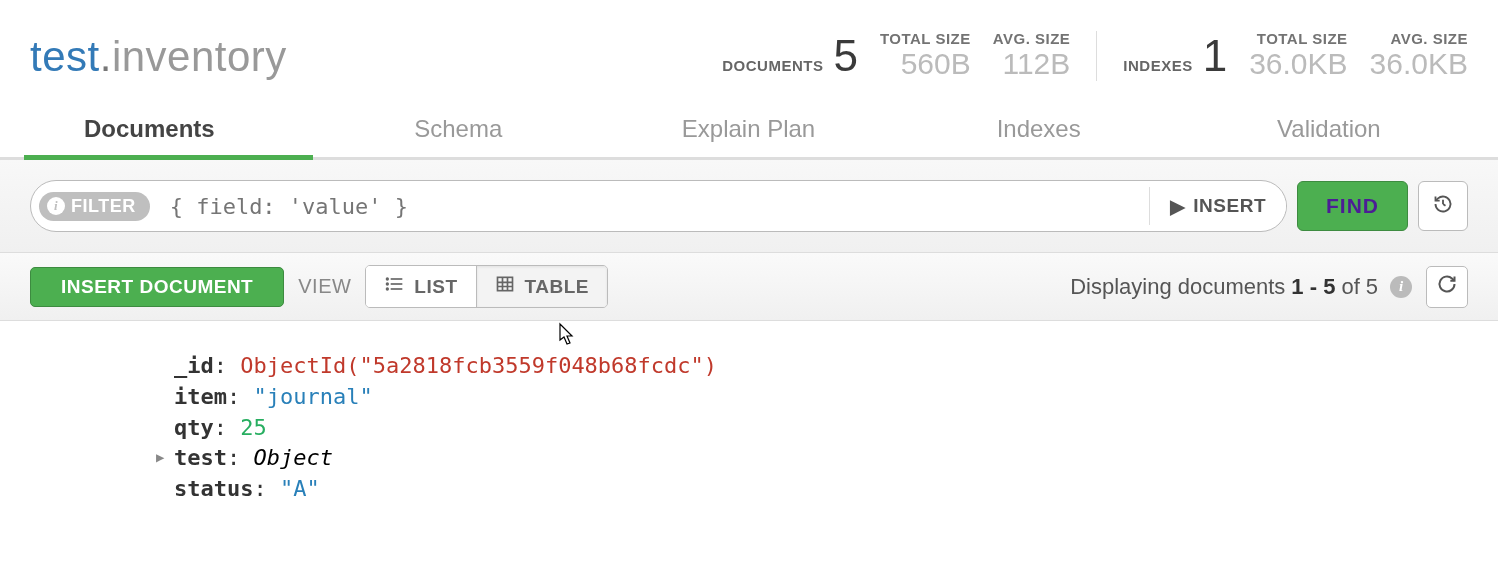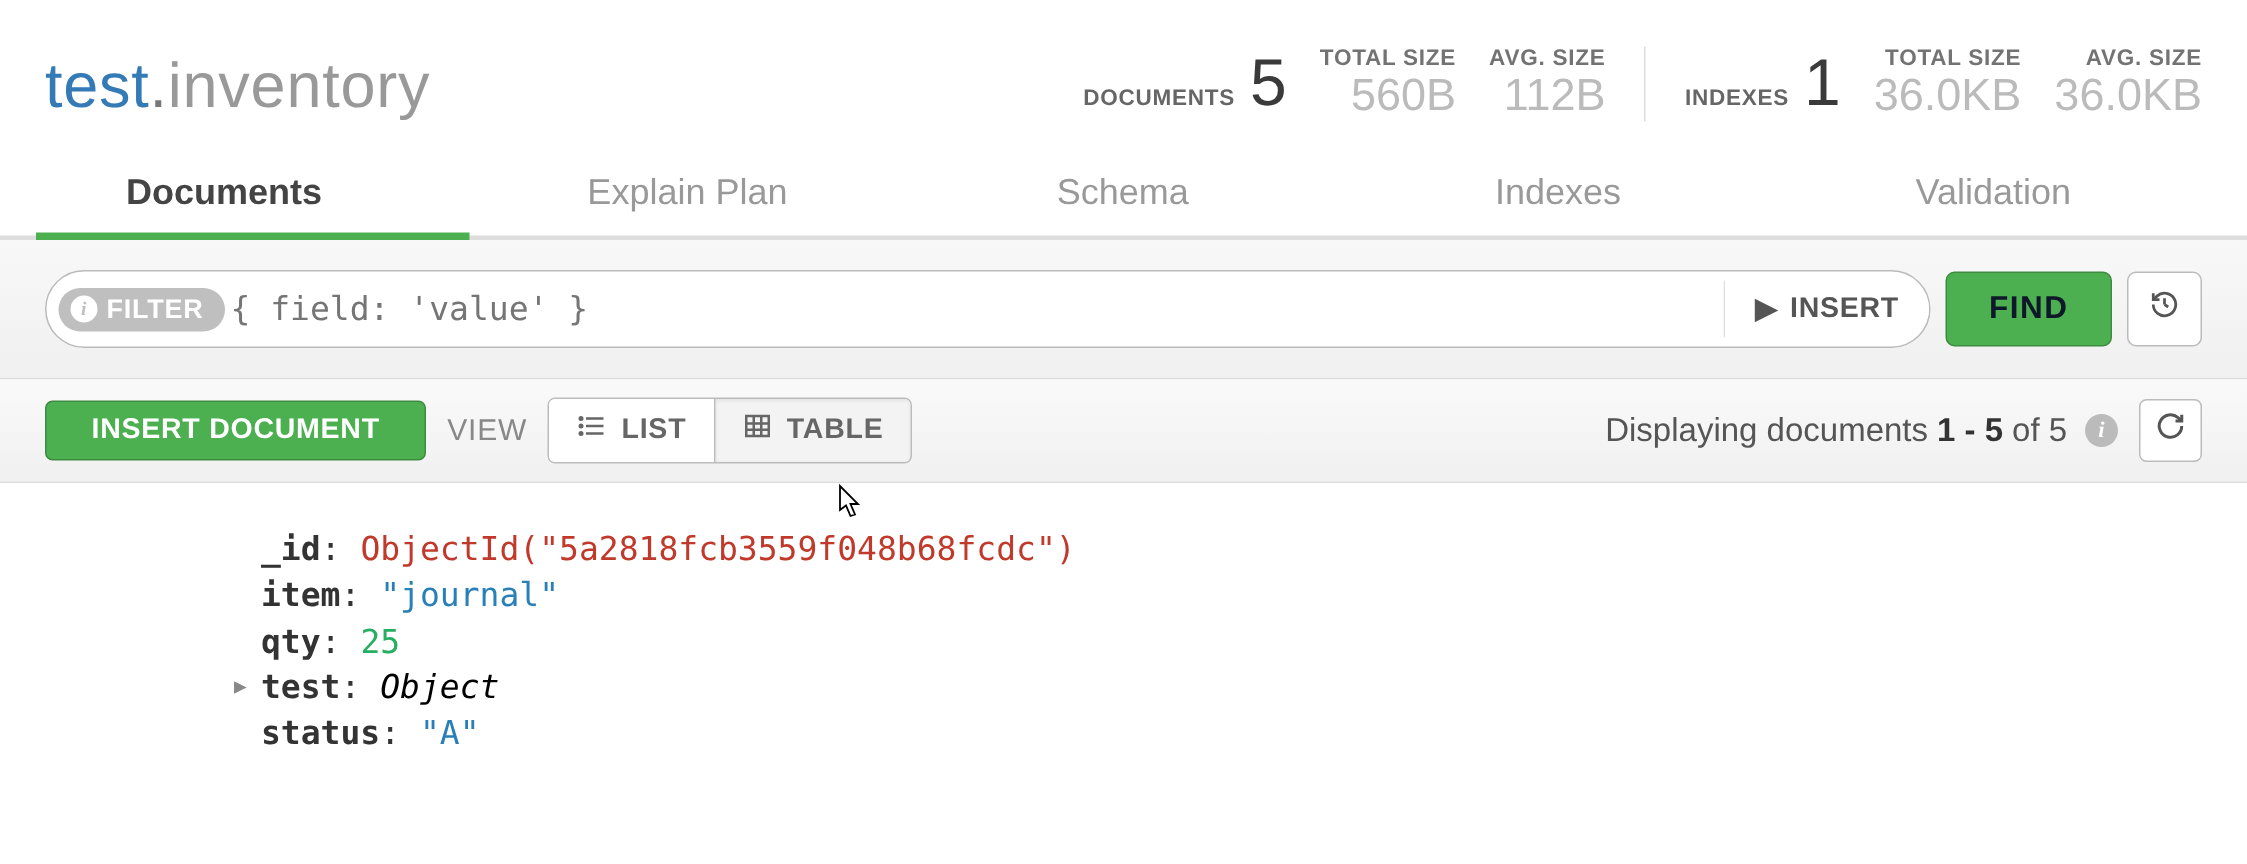--- a/index.html
+++ b/index.html
@@ -127,21 +127,21 @@
   align-items: center; justify-content: center;
   font-family: Georgia, serif;
   font-style: italic;
 }
 .filter-input {
   border: none;
   outline: none;
   font-family: "Menlo", "Consolas", monospace;
   font-size: 22px;
   color: #999;
-  padding-left: 4px;
+  padding-left: 20px;
   flex: 1;
   background: transparent;
 }
 .options-btn {
   background: #fff;
   border: none;
   border-left: 1px solid #ddd;
   padding: 6px 20px;
   font-size: 19px;
   font-weight: 700;
@@ -151,21 +151,21 @@
   display: flex;
   align-items: center;
   gap: 8px;
   height: 100%;
   border-radius: 0 22px 22px 0;
   margin: -6px -8px -6px 0;
 }
 .find-btn {
   background: #4caf50;
   border: 1px solid #3d8b40;
-  color: #0f172a;
+  color: #4c1d95;
   font-size: 21px;
   font-weight: 700;
   padding: 10px 28px;
   border-radius: 6px;
   letter-spacing: 1px;
   cursor: pointer;
   height: 50px;
 }
 .reset-btn {
   background: #fff;
@@ -321,22 +321,22 @@
     </div>
     <div class="stat">
       <div class="stat-label">AVG. SIZE</div>
       <div class="stat-value">36.0KB</div>
     </div>
   </div>
 </div>
 
 <div class="tabs">
   <div class="tab active">Documents</div>
+  <div class="tab">Schema</div>
   <div class="tab">Explain Plan</div>
-  <div class="tab">Schema</div>
   <div class="tab">Indexes</div>
   <div class="tab">Validation</div>
 </div>
 
 <div class="filter-bar">
   <div class="filter-input-wrap">
     <span class="filter-badge">
       <span class="filter-badge-icon">i</span>
       <span>FILTER</span>
     </span>

